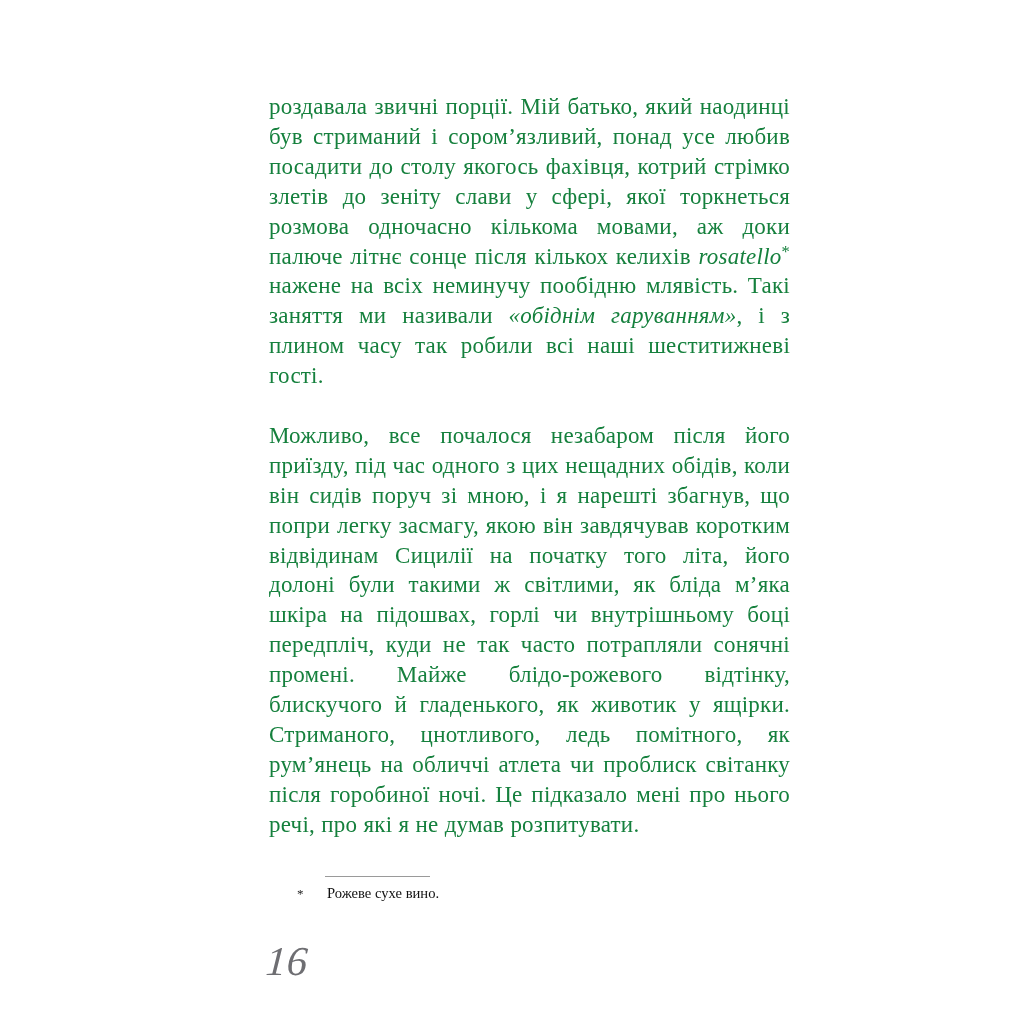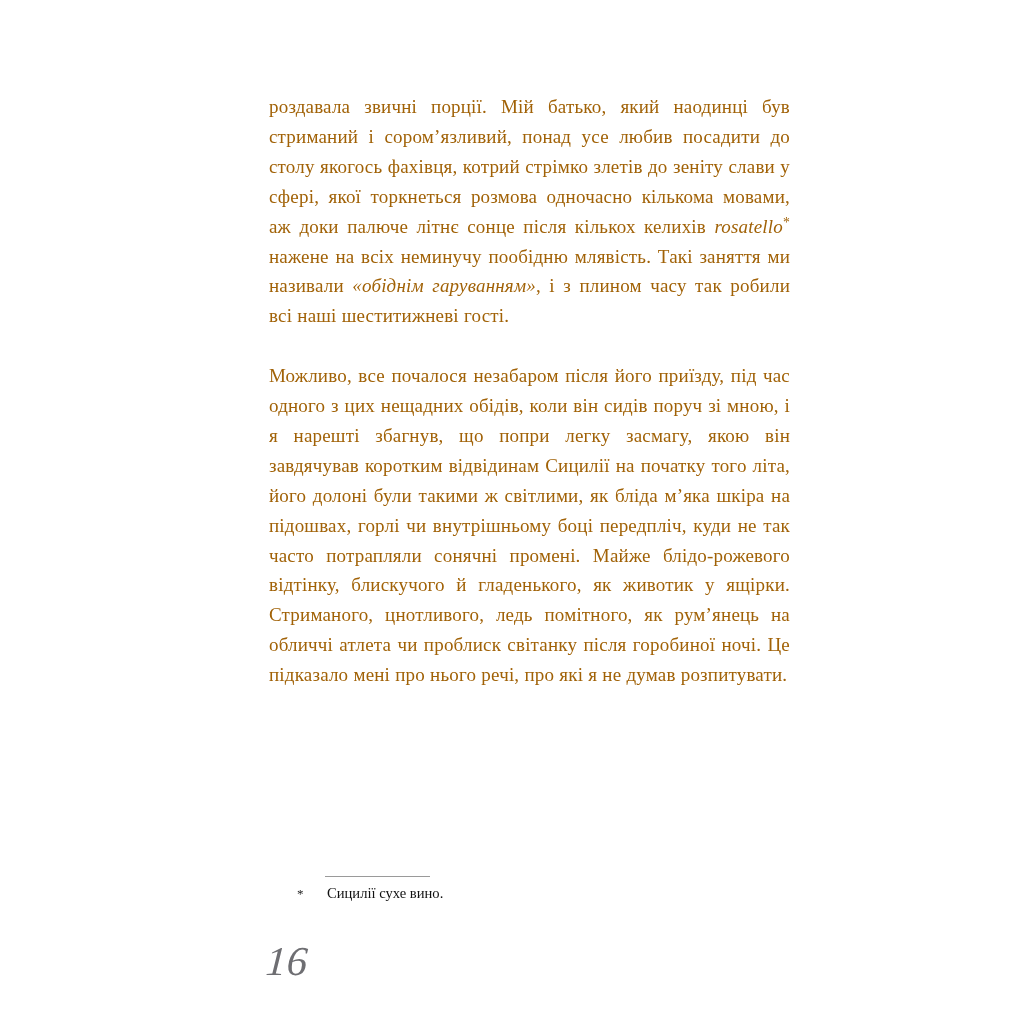--- a/index.html
+++ b/index.html
@@ -27,26 +27,26 @@
 
   .text-column {
     position: absolute;
     left: 269px;
     top: 92px;
     width: 521px;
   }
 
   .body-par {
     margin: 0;
-    font-size: 19px;
+    font-size: 23px;
     line-height: 29.9px;
     text-align: justify;
     text-justify: inter-word;
     hyphens: manual;
-    color: #a16207;
+    color: #15803d;
     letter-spacing: 0.01em;
     word-spacing: 0.01em;
   }
 
   .body-par.gap-before {
     margin-top: 29.9px;
   }
 
   .body-par.indent {
     text-indent: 26px;
@@ -123,19 +123,19 @@
 
   <div class="text-column">
     <p class="body-par"><span>роздавала звичні порції. Мій батько, який наодинці був стриманий і сором’язливий, понад усе любив посадити до столу якогось фахівця, котрий стрімко злетів до зеніту слави у сфері, якої торкнеться розмова одночасно кількома мовами, аж доки палюче літнє сонце після кількох келихів </span><span class="ital">rosatello</span><span class="fn-marker">*</span><span> нажене на всіх неминучу пообідню млявість. Такі заняття ми називали </span><span class="ital">«обіднім гаруванням»</span><span>, і з плином часу так робили всі наші шеститижневі гості.</span></p>
     <p class="body-par gap-before"><span>Можливо, все почалося незабаром після його приїзду, під час одного з цих нещадних обідів, коли він сидів поруч зі мною, і я нарешті збагнув, що попри легку засмагу, якою він завдячував коротким відвідинам Сицилії на початку того літа, його долоні були такими ж світлими, як бліда м’яка шкіра на підошвах, горлі чи внутрішньому боці передпліч, куди не так часто потрапляли сонячні промені. Майже блідо-рожевого відтінку, блискучого й гладенького, як животик у ящірки. Стриманого, цнотливого, ледь помітного, як рум’янець на обличчі атлета чи проблиск світанку після горобиної ночі. Це підказало мені про нього речі, про які я не думав розпитувати.</span></p>
   </div>
 
   <div class="footnote-area">
     <hr class="footnote-rule">
     <div class="footnote-row">
       <span class="footnote-star">*</span>
-      <span class="footnote-text">Сицилії сухе вино.</span>
+      <span class="footnote-text">Рожеве сухе вино.</span>
     </div>
   </div>
 
   <div class="folio">16</div>
 
 </div>
 
 </body></html>

